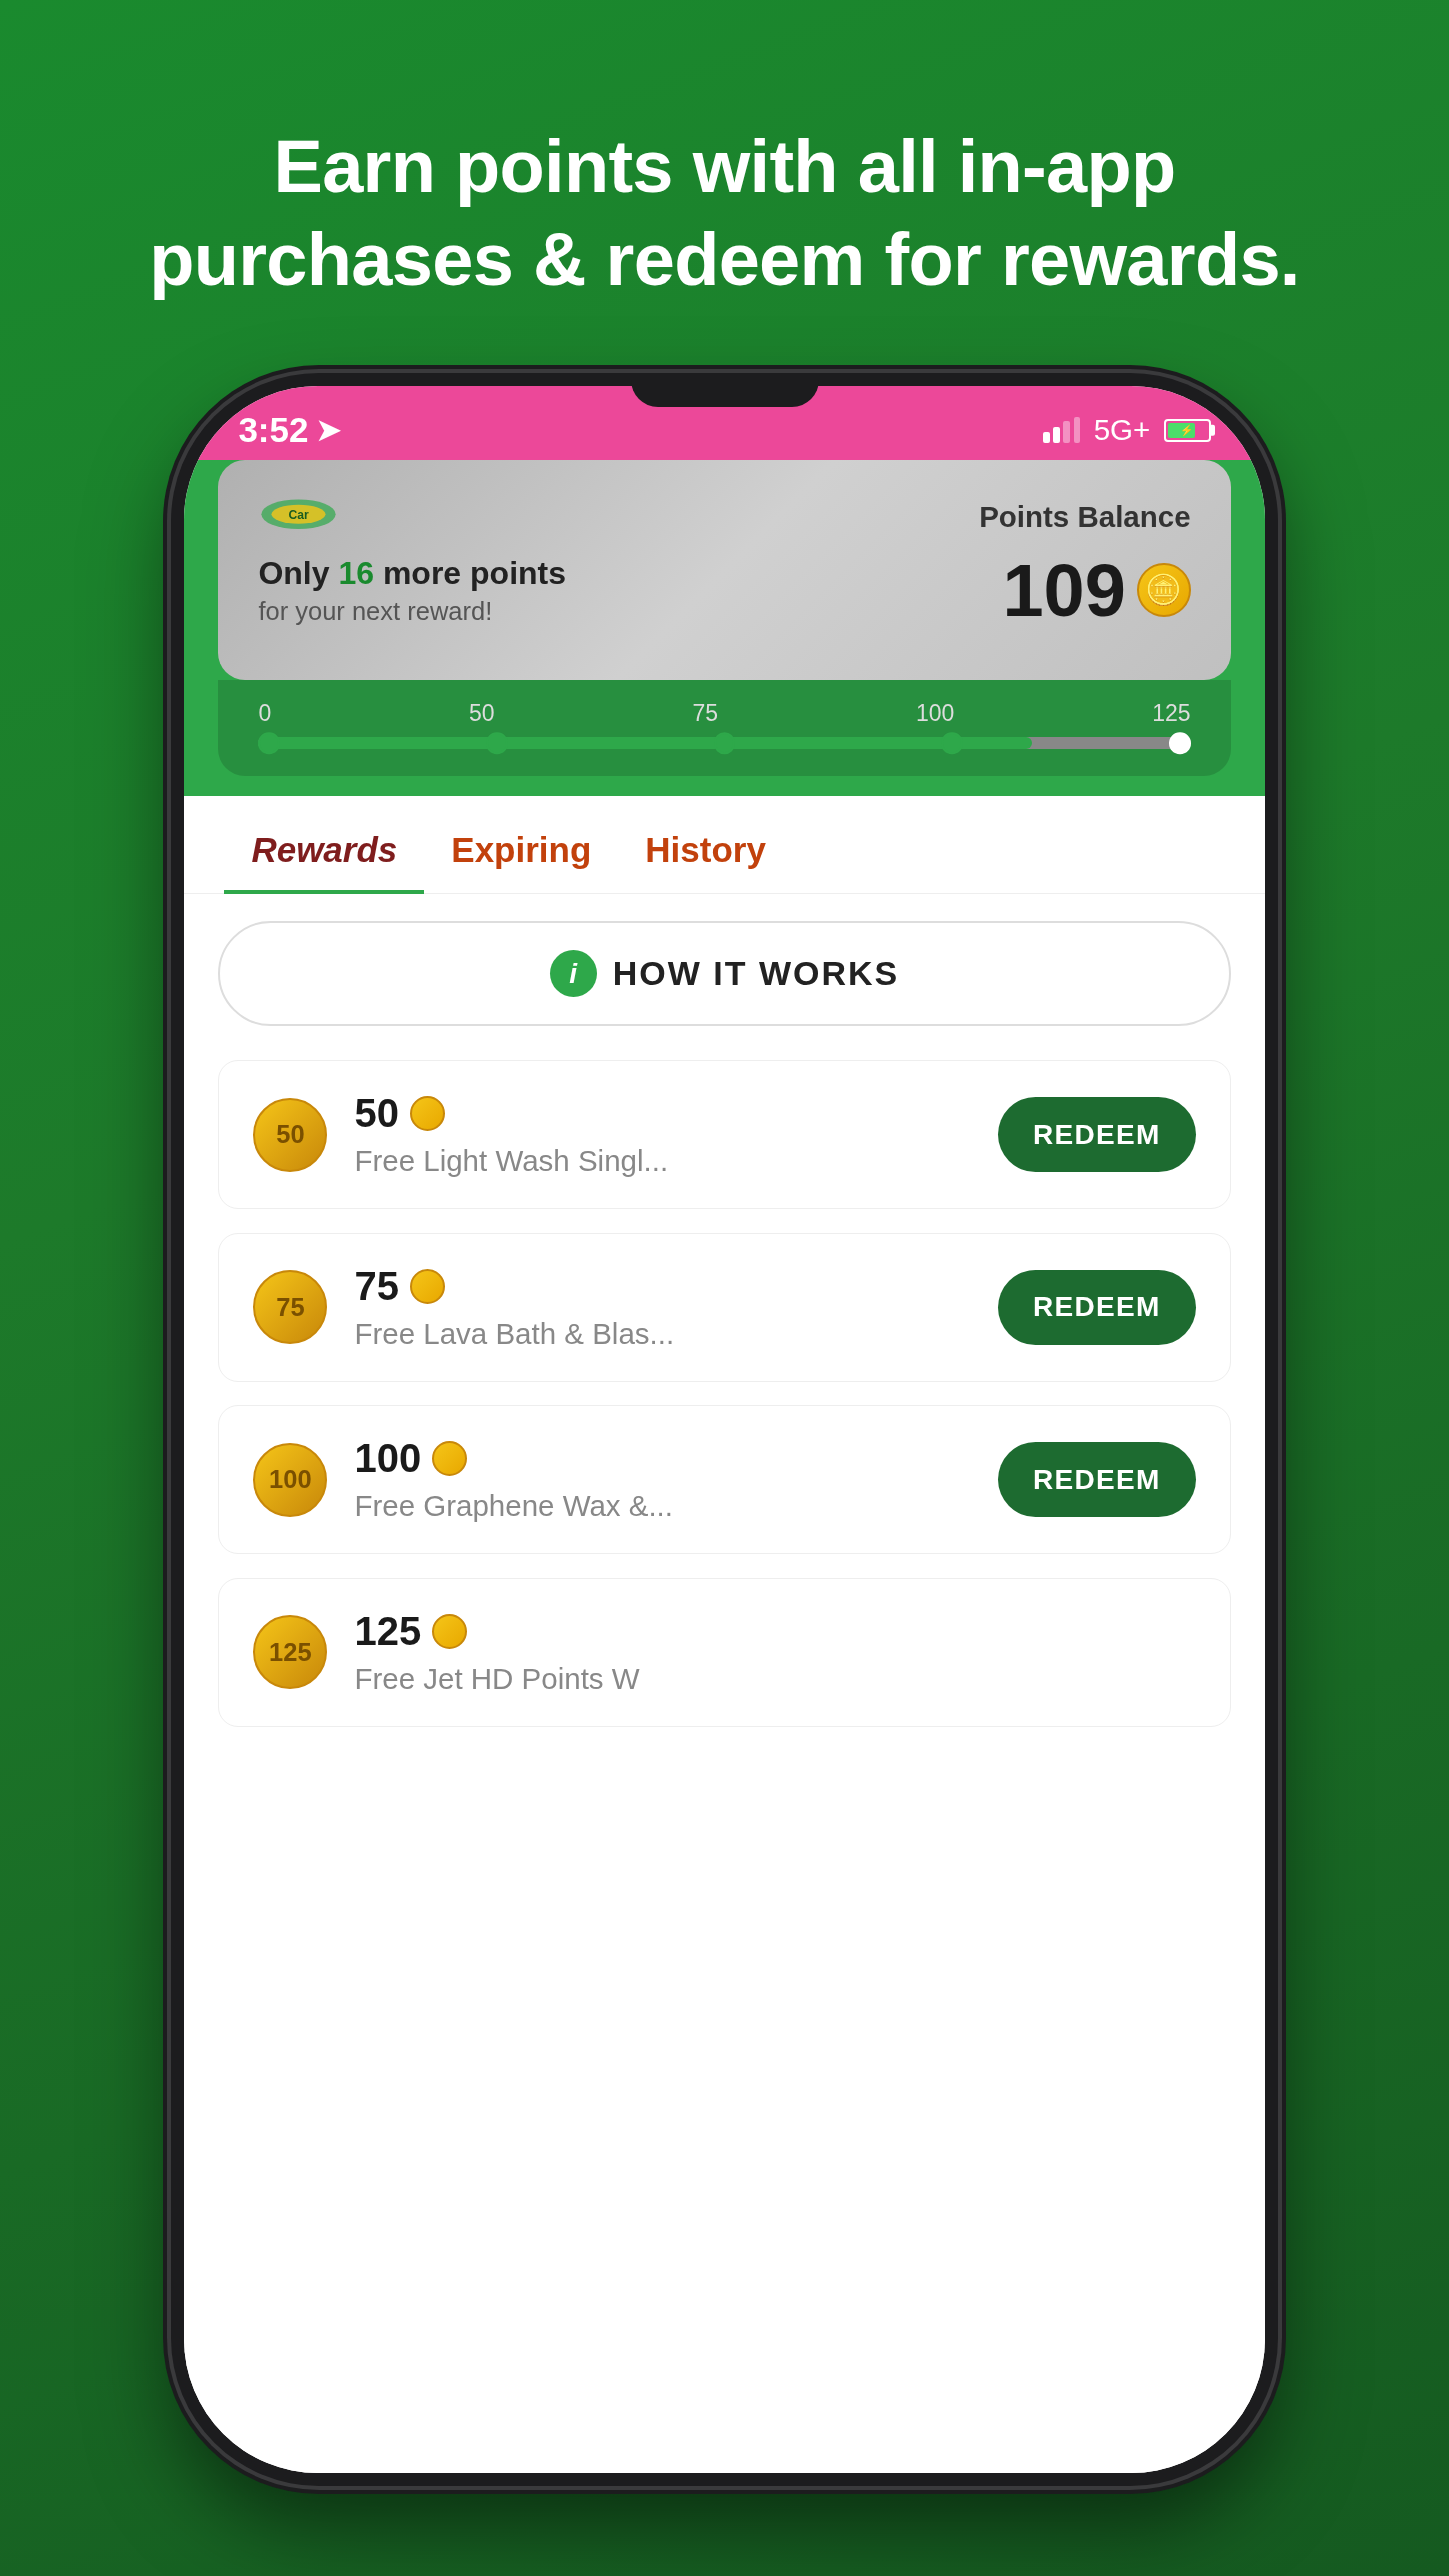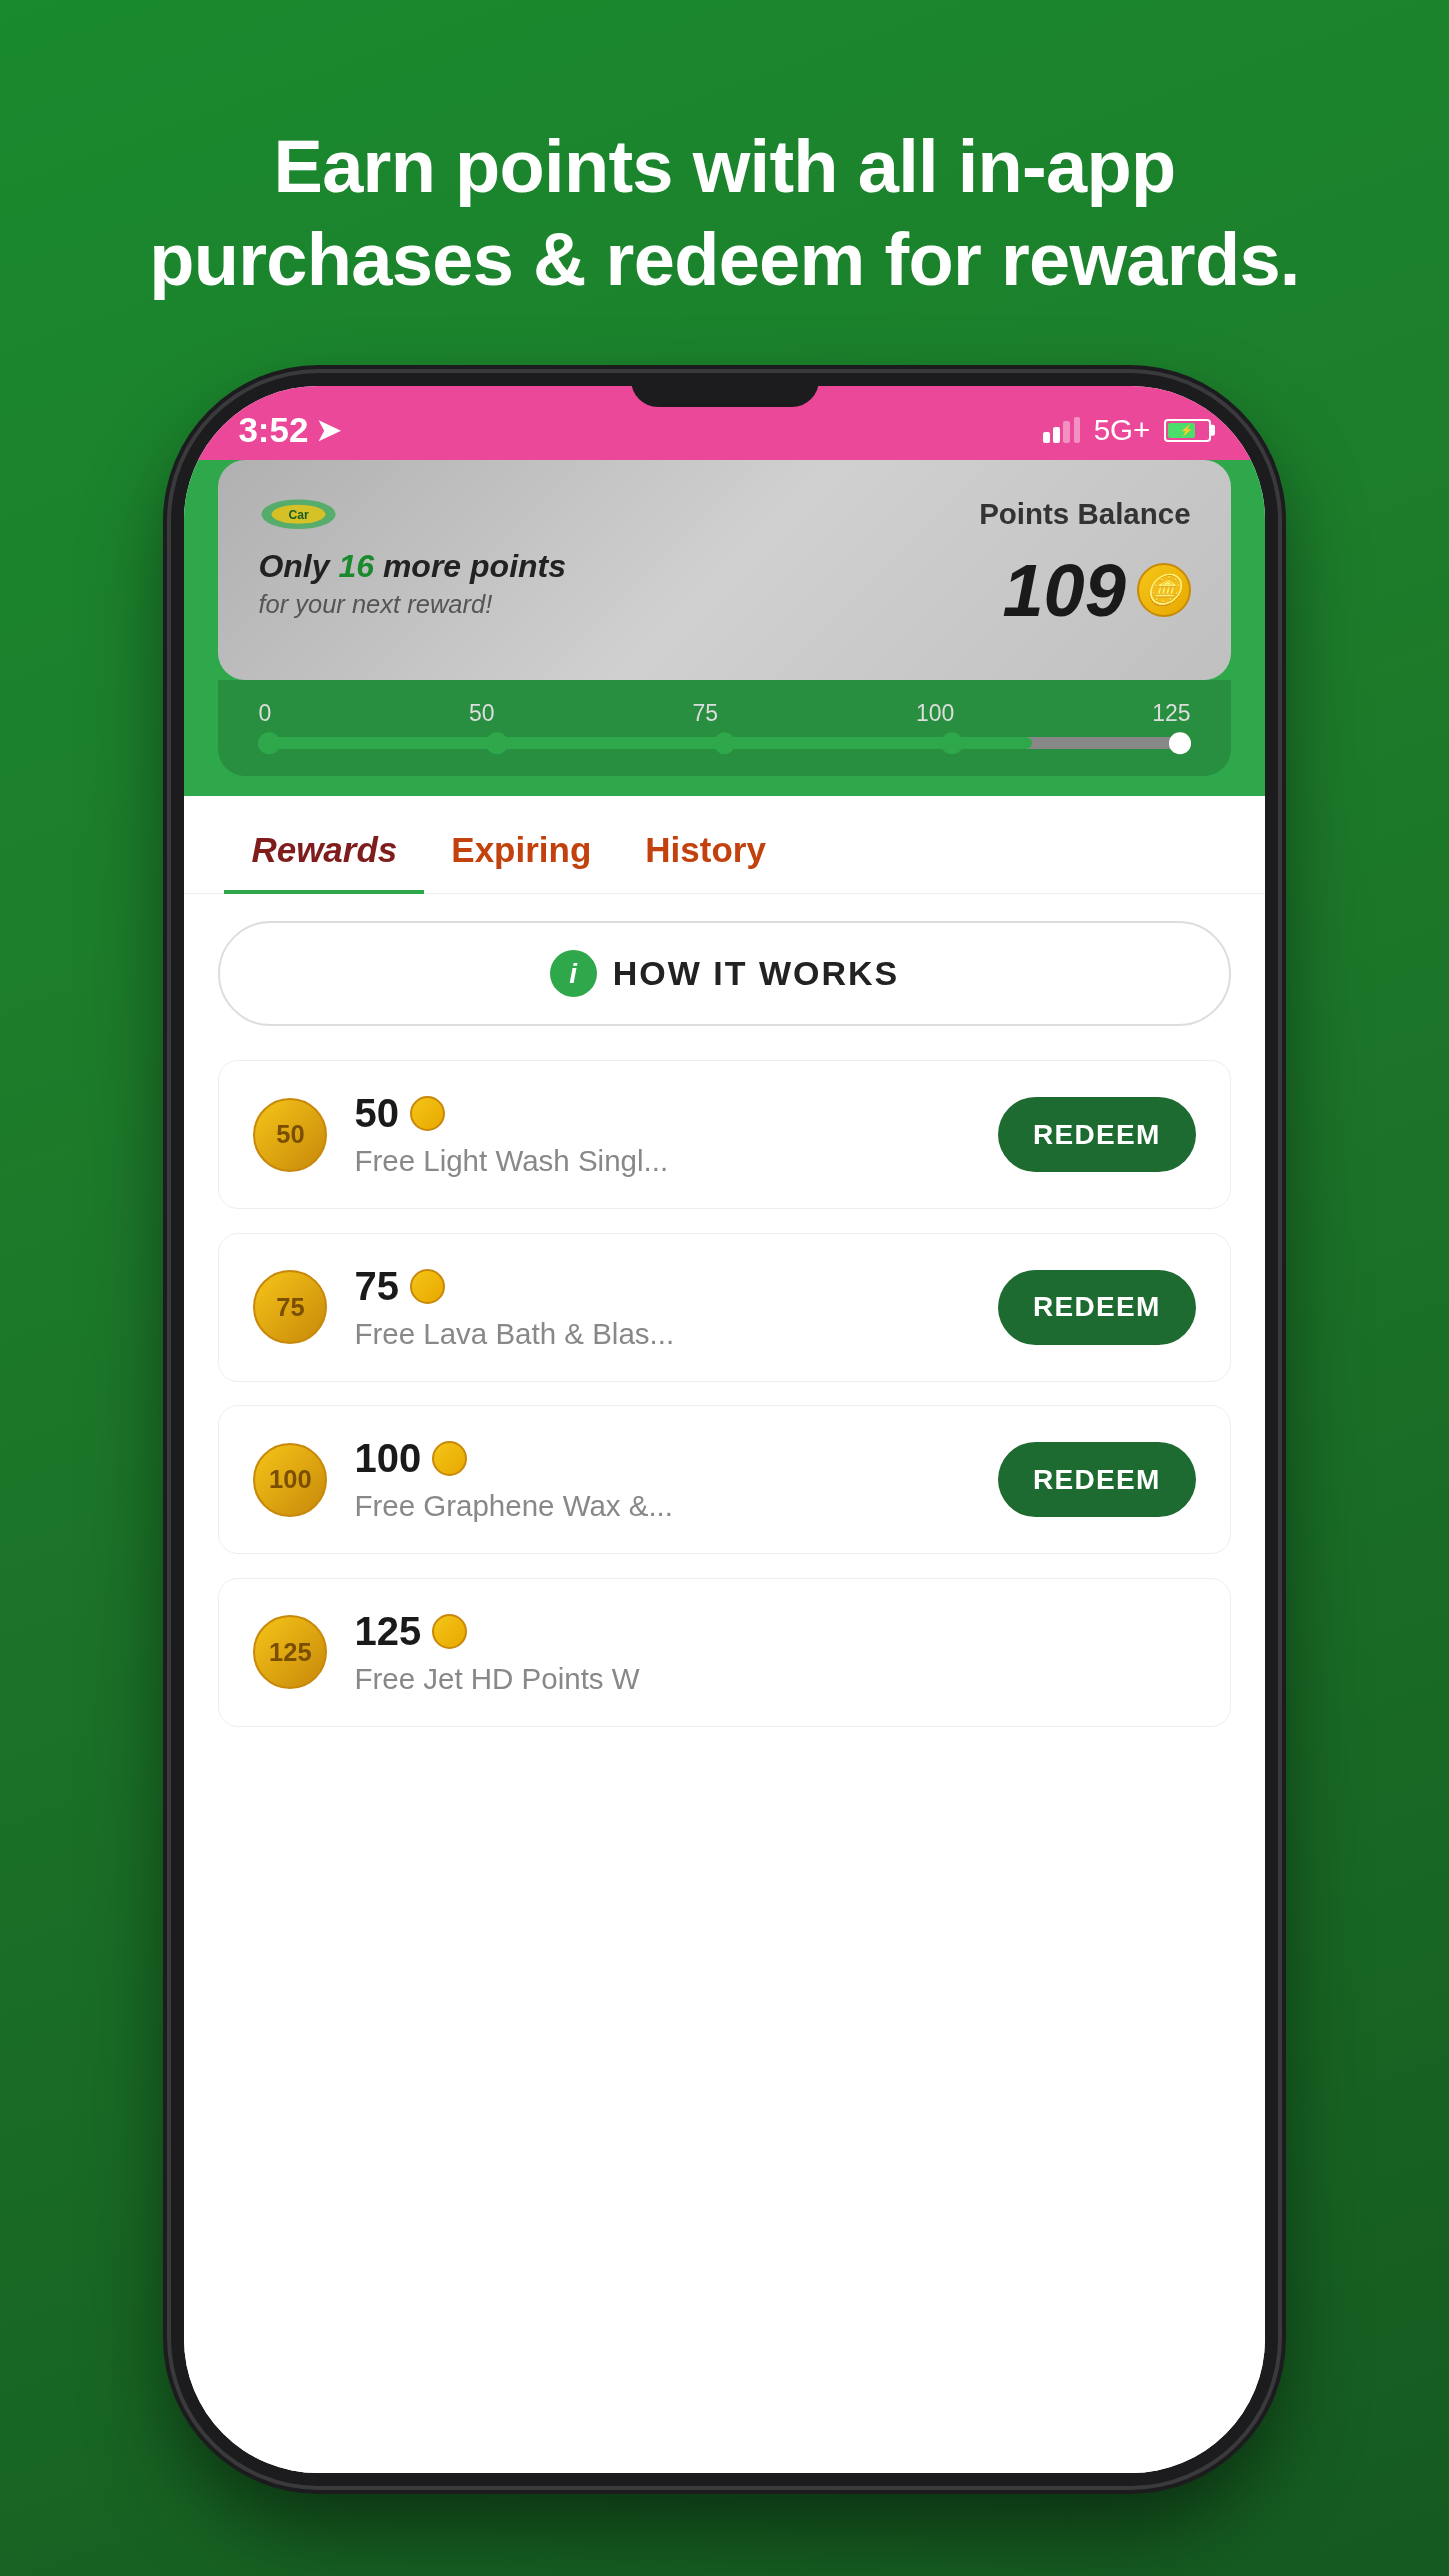--- a/index.html
+++ b/index.html
@@ -156,21 +156,21 @@
       margin: 0 34px 0 34px;
       border-radius: 27px;
       padding: 34px 40px 27px 40px;
       position: relative;
       overflow: hidden;
     }
 
     .points-card-top {
       display: flex;
       justify-content: space-between;
-      align-items: center;
+      align-items: flex-end;
       margin-bottom: 13.4px;
     }
 
     .brand-logo {
       width: 81px;
       height: 40px;
       display: flex;
       align-items: center;
     }
 
@@ -180,22 +180,22 @@
 
     .points-balance-label {
       color: #333;
       font-size: 29.5px;
       font-weight: 600;
     }
 
     .points-info {
       display: flex;
       justify-content: space-between;
+      align-items: center;
       margin-bottom: 20px;
-      font-style: italic;
     }
 
     .points-text {
       flex: 1;
     }
 
     .points-main-text {
       font-size: 32px;
       font-weight: 600;
       color: #222;

